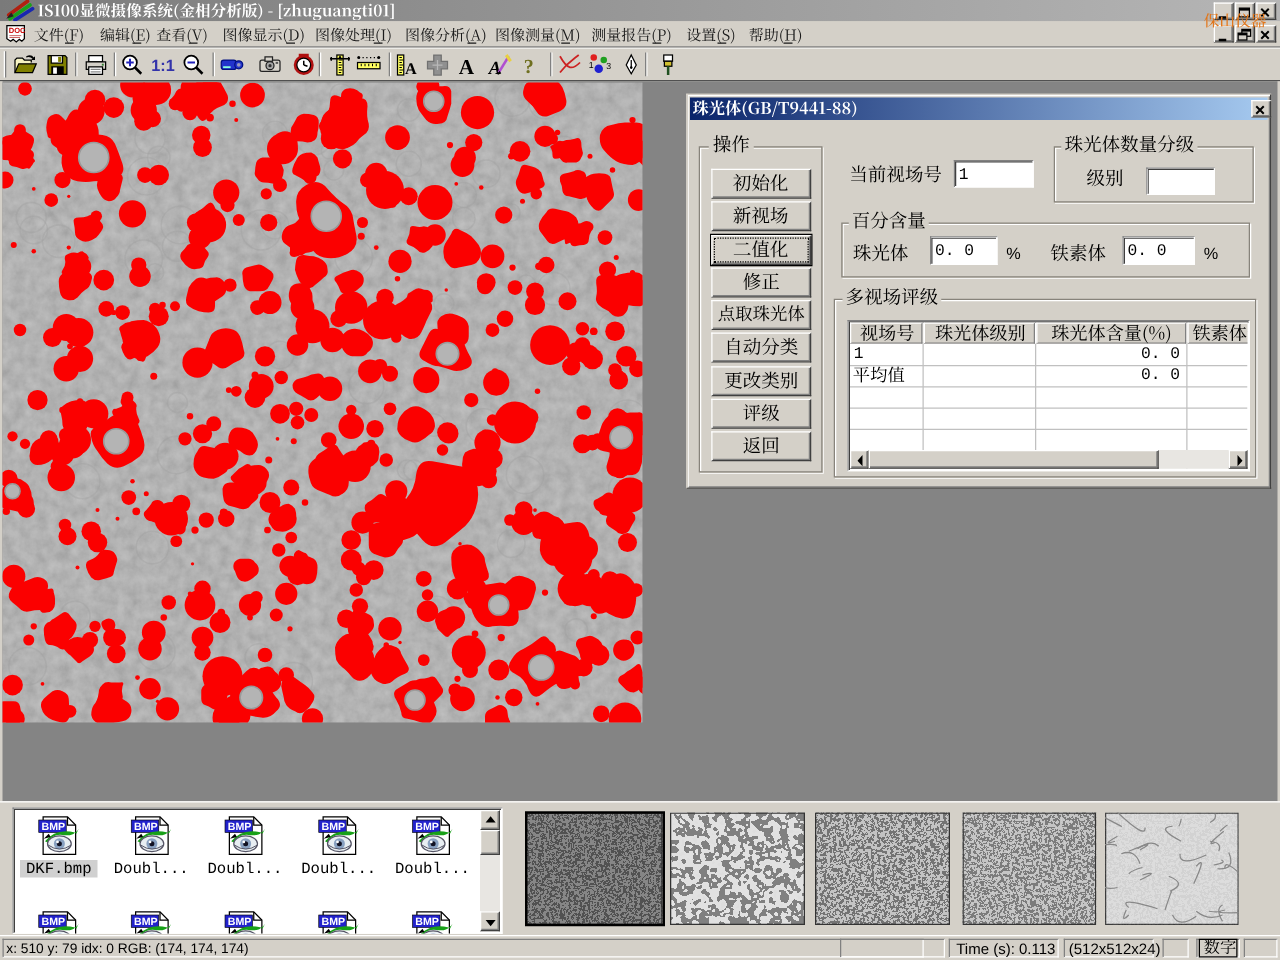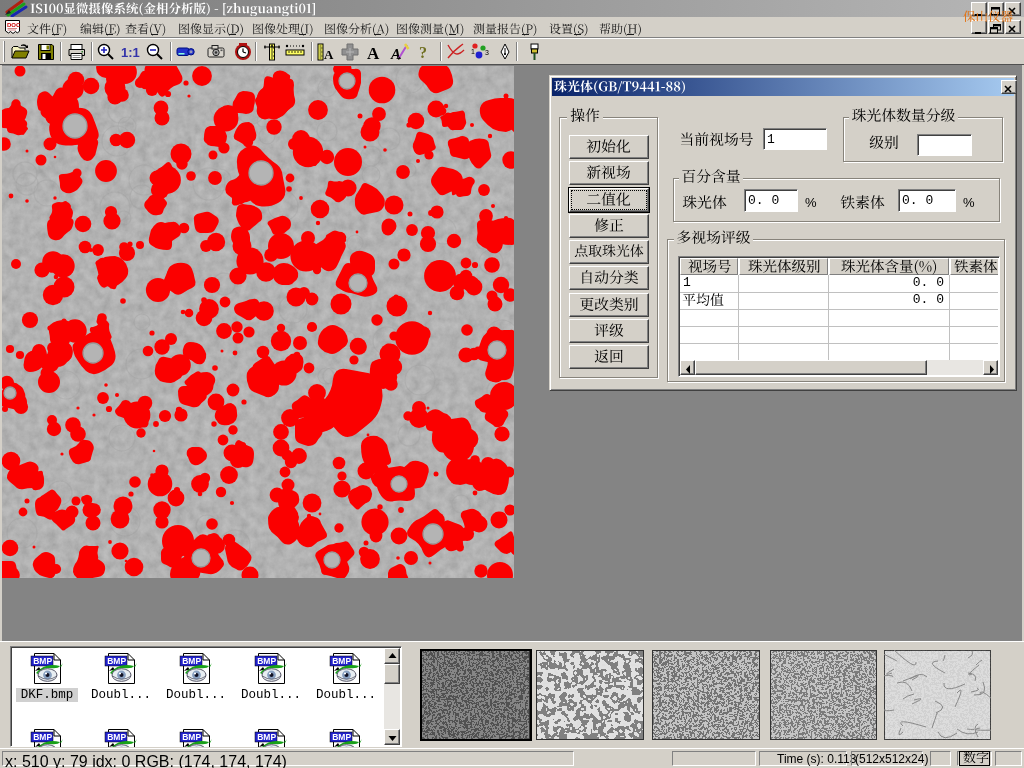--- a/index.html
+++ b/index.html
@@ -1199,23 +1199,23 @@
       <path d="M13 11 q2 1 -23 -12" stroke="#888" fill="none" stroke-width="1"></path>
       <path d="M53 64 q1 -4 -5 14" stroke="#888" fill="none" stroke-width="1"></path>
       <path d="M10 60 q-18 4 -11 -14" stroke="#888" fill="none" stroke-width="1"></path>
       <path d="M96 78 q-15 3 19 2" stroke="#888" fill="none" stroke-width="1"></path>
       <path d="M91 31 q3 -7 -7 -8" stroke="#888" fill="none" stroke-width="1"></path>
       <path d="M59 11 q1 -1 2 -6" stroke="#888" fill="none" stroke-width="1"></path>
       <path d="M9 27 q2 -3 -22 -0" stroke="#888" fill="none" stroke-width="1"></path>
       <path d="M94 74 q-6 3 -0 13" stroke="#888" fill="none" stroke-width="1"></path>
     </svg></div>
 <div class="a" style="left:0;top:748px;width:1024px;height:20px;background:#d4d0c8;border-top:1px solid #fff"></div>
-<div class="a" style="left:2px;top:751px;width:572px;height:15px;border:1px solid;border-color:#808080 #fff #fff #808080;font-size:16px;padding:1px 0 0 2px;white-space:nowrap;color:#000">x: 510 y: 79 idx: 0 RGB: (174, 174, 174)</div>
+<div class="a" style="left:2px;top:751px;width:737px;height:15px;border:1px solid;border-color:#808080 #fff #fff #808080;font-size:11px;padding:1px 0 0 2px;white-space:nowrap;color:#000">x: 510 y: 79 idx: 0 RGB: (174, 174, 174)</div>
 <div class="a" style="left:672px;top:751px;width:84px;height:15px;border:1px solid;border-color:#808080 #fff #fff #808080;font-size:12px;padding:0 3px;white-space:nowrap;color:#000"></div>
-<div class="a" style="left:759px;top:751px;width:88px;height:15px;border:1px solid;border-color:#808080 #fff #fff #808080;font-size:12px;padding:0 17px;white-space:nowrap;color:#000">Time (s): 0.113</div>
+<div class="a" style="left:759px;top:751px;width:88px;height:15px;border:1px solid;border-color:#808080 #fff #fff #808080;font-size:12px;padding:0 5px;white-space:nowrap;color:#000">Time (s): 0.113</div>
 <div class="a" style="left:851px;top:751px;width:72px;height:15px;border:1px solid;border-color:#808080 #fff #fff #808080;font-size:12px;padding:0 3px;white-space:nowrap;color:#000">(512x512x24)</div>
 <div class="a" style="left:930px;top:751px;width:21px;height:15px;border:1px solid;border-color:#808080 #fff #fff #808080;font-size:12px;padding:0 3px;white-space:nowrap;color:#000"></div>
 <div class="a" style="left:957px;top:751px;width:35px;height:15px;border:1px solid;border-color:#808080 #fff #fff #808080;font-size:12px;padding:0 3px;white-space:nowrap;color:#000"></div>
 <div class="a" style="left:963px;top:751px;"><svg width="26" height="14" viewBox="0 -11.2 26 14.0">
       <path d="M5.8 -3.8V-3.4H0.7L0.5 -3.8ZM5.3 -3.8 5.8 -4.3 6.7 -3.5Q6.5 -3.4 6.2 -3.4Q5.8 -2.2 5.1 -1.4Q4.4 -0.5 3.4 0.1Q2.3 0.7 0.8 1L0.7 0.8Q2.8 0.2 3.9 -1Q5 -2.1 5.4 -3.8ZM1.5 -2Q2.5 -1.9 3.3 -1.8Q4.1 -1.6 4.6 -1.4Q5.2 -1.2 5.5 -0.9Q5.8 -0.7 5.9 -0.5Q6 -0.2 6 -0.1Q5.9 0.1 5.8 0.1Q5.6 0.2 5.4 0.1Q5.1 -0.2 4.6 -0.5Q4.2 -0.8 3.6 -1.1Q3 -1.3 2.4 -1.5Q1.8 -1.7 1.3 -1.8ZM1.3 -1.8Q1.5 -2.1 1.8 -2.5Q2 -3 2.3 -3.5Q2.6 -4 2.8 -4.4Q3 -4.9 3.1 -5.1L4.3 -4.7Q4.3 -4.6 4.1 -4.6Q4 -4.5 3.6 -4.5L3.9 -4.7Q3.7 -4.3 3.4 -3.8Q3.1 -3.3 2.8 -2.8Q2.4 -2.2 2.1 -1.8ZM11.6 -8.7Q11.6 -8.7 11.7 -8.6Q11.8 -8.5 11.9 -8.4Q12.1 -8.3 12.3 -8.1Q12.5 -7.9 12.7 -7.8Q12.6 -7.6 12.3 -7.6H7.8V-8H10.9ZM9.5 -10.6Q9.5 -10.4 9.4 -10.3Q9.3 -10.3 9 -10.3Q8.7 -8.6 8 -7.1Q7.4 -5.5 6.6 -4.5L6.4 -4.6Q6.8 -5.4 7.1 -6.4Q7.5 -7.4 7.7 -8.6Q8 -9.7 8.1 -10.9ZM11.5 -8Q11.3 -6.3 11 -5Q10.6 -3.6 9.9 -2.5Q9.3 -1.4 8.2 -0.5Q7.1 0.3 5.5 1L5.4 0.8Q6.8 0.1 7.7 -0.8Q8.6 -1.7 9.2 -2.8Q9.8 -3.9 10.1 -5.2Q10.4 -6.5 10.5 -8ZM7.7 -7.7Q8 -5.9 8.6 -4.4Q9.2 -2.9 10.2 -1.7Q11.1 -0.5 12.6 0.3L12.6 0.4Q12.3 0.4 12.1 0.6Q11.9 0.7 11.8 1Q10.4 0.1 9.6 -1.2Q8.7 -2.4 8.3 -4Q7.8 -5.6 7.5 -7.3ZM6.6 -10Q6.5 -10 6.4 -9.9Q6.3 -9.8 6.1 -9.8Q5.8 -9.5 5.5 -9.1Q5.1 -8.7 4.8 -8.4L4.6 -8.5Q4.8 -8.9 5 -9.4Q5.3 -10 5.4 -10.5ZM1.3 -10.4Q1.8 -10.2 2.1 -9.9Q2.5 -9.6 2.6 -9.4Q2.7 -9.1 2.7 -8.9Q2.7 -8.7 2.6 -8.6Q2.5 -8.5 2.3 -8.4Q2.2 -8.4 2 -8.6Q2 -9 1.7 -9.5Q1.4 -10 1.1 -10.3ZM4 -7.6Q4.8 -7.4 5.3 -7.1Q5.7 -6.9 6 -6.6Q6.2 -6.3 6.3 -6.1Q6.4 -5.8 6.3 -5.6Q6.2 -5.5 6.1 -5.4Q5.9 -5.4 5.7 -5.5Q5.5 -5.8 5.2 -6.2Q4.9 -6.6 4.6 -6.9Q4.2 -7.3 3.9 -7.5ZM4 -8Q3.5 -7 2.6 -6.2Q1.7 -5.4 0.6 -4.8L0.5 -5.1Q1.3 -5.7 2 -6.5Q2.7 -7.3 3.1 -8.2H4ZM4.6 -10.8Q4.6 -10.6 4.5 -10.5Q4.4 -10.5 4.1 -10.4V-5.4Q4.1 -5.3 4 -5.3Q3.9 -5.2 3.8 -5.1Q3.6 -5.1 3.5 -5.1H3.3V-10.9ZM6.2 -8.9Q6.2 -8.9 6.3 -8.8Q6.5 -8.6 6.8 -8.4Q7 -8.2 7.2 -8Q7.1 -7.8 6.8 -7.8H0.7L0.6 -8.2H5.6Z M23.9 -8.9 24.4 -9.4 25.5 -8.4Q25.4 -8.4 25.3 -8.3Q25.2 -8.3 25 -8.3Q24.7 -8 24.2 -7.6Q23.8 -7.1 23.4 -6.8L23.2 -6.9Q23.4 -7.2 23.5 -7.6Q23.7 -7.9 23.8 -8.3Q23.9 -8.6 24 -8.9ZM15.2 -9.5Q15.4 -8.8 15.4 -8.3Q15.3 -7.7 15.1 -7.3Q14.9 -7 14.6 -6.8Q14.5 -6.7 14.3 -6.7Q14.1 -6.6 13.9 -6.7Q13.7 -6.7 13.7 -6.9Q13.6 -7.1 13.7 -7.3Q13.8 -7.5 14 -7.6Q14.3 -7.8 14.5 -8.1Q14.7 -8.3 14.9 -8.7Q15 -9.1 15 -9.5ZM24.3 -8.9V-8.5H15V-8.9ZM18.7 -10.9Q19.3 -10.8 19.7 -10.5Q20.1 -10.3 20.3 -10Q20.4 -9.8 20.4 -9.5Q20.4 -9.3 20.3 -9.2Q20.2 -9 20 -9Q19.8 -8.9 19.5 -9.1Q19.5 -9.6 19.2 -10Q18.9 -10.5 18.5 -10.8ZM21.6 -7 22.2 -7.5 23.2 -6.6Q23.2 -6.5 23 -6.5Q22.9 -6.5 22.7 -6.5Q22.1 -6.1 21.3 -5.7Q20.5 -5.2 19.8 -5H19.5Q19.9 -5.2 20.4 -5.6Q20.8 -5.9 21.2 -6.3Q21.6 -6.7 21.8 -7ZM20.4 -5.2Q20.3 -4.9 19.9 -4.9V-0.2Q19.9 0.1 19.8 0.4Q19.7 0.6 19.4 0.8Q19.1 0.9 18.4 1Q18.4 0.8 18.3 0.7Q18.3 0.5 18.1 0.4Q17.9 0.3 17.6 0.2Q17.3 0.1 16.8 0.1V-0.1Q16.8 -0.1 17.1 -0.1Q17.3 -0.1 17.7 -0.1Q18 -0.1 18.3 -0Q18.6 -0 18.7 -0Q18.9 -0 19 -0.1Q19.1 -0.1 19.1 -0.3V-5.3ZM24.2 -4.5Q24.2 -4.5 24.3 -4.4Q24.5 -4.3 24.6 -4.2Q24.8 -4 25 -3.9Q25.2 -3.7 25.4 -3.5Q25.4 -3.3 25.1 -3.3H13.7L13.6 -3.7H23.6ZM22.2 -7V-6.6H15.9L15.8 -7Z" fill="#000"></path>
     </svg></div>
 <div class="a" style="left:959px;top:751px;width:31px;height:15px;border:1px solid #000"></div>
 <div class="a" style="left:995px;top:751px;width:27px;height:15px;border:1px solid;border-color:#808080 #fff #fff #808080;font-size:12px;padding:0 3px;white-space:nowrap;color:#000"></div>
 <div class="a" style="left:963px;top:10px;z-index:99;"><svg width="50" height="14" viewBox="0 -10.8 50 13.5">
       <path d="M8.3 0.7Q8.3 0.8 8.2 0.8Q8.1 0.9 7.9 1Q7.7 1 7.5 1H7.3V-6.3H8.3ZM9.7 -9.7 10.2 -10.3 11.4 -9.4Q11.3 -9.3 11.2 -9.3Q11 -9.2 10.8 -9.2V-5.9Q10.8 -5.8 10.7 -5.8Q10.5 -5.7 10.3 -5.6Q10.1 -5.6 10 -5.6H9.8V-9.7ZM5.8 -5.7Q5.8 -5.7 5.7 -5.6Q5.6 -5.5 5.4 -5.4Q5.2 -5.4 5 -5.4H4.8V-9.7V-10.2L5.9 -9.7H10.4V-9.3H5.8ZM4.5 -10Q4.4 -9.9 4.3 -9.9Q4.2 -9.8 4 -9.8Q3.6 -8.6 3 -7.6Q2.5 -6.5 1.8 -5.6Q1.2 -4.7 0.5 -4.1L0.3 -4.2Q0.8 -5 1.3 -6Q1.8 -7 2.3 -8.2Q2.7 -9.3 3 -10.5ZM3.3 -7Q3.3 -6.9 3.2 -6.9Q3.1 -6.8 3 -6.8V0.7Q3 0.7 2.8 0.8Q2.7 0.9 2.5 1Q2.3 1 2.2 1H2V-6.8L2.4 -7.4ZM10.3 -6.5V-6.2H5.4V-6.5ZM8.3 -4.3Q8.7 -3.5 9.3 -2.8Q10 -2.2 10.7 -1.7Q11.5 -1.1 12.2 -0.8L12.2 -0.7Q11.9 -0.6 11.7 -0.4Q11.4 -0.2 11.3 0.2Q10.7 -0.3 10.1 -0.9Q9.4 -1.6 9 -2.4Q8.5 -3.2 8.1 -4.2ZM8 -4.1Q7.4 -2.7 6.2 -1.6Q5.1 -0.5 3.5 0.3L3.4 0.1Q4.2 -0.4 4.8 -1.1Q5.5 -1.9 6 -2.7Q6.5 -3.5 6.9 -4.3H8ZM10.8 -5.2Q10.8 -5.2 11 -5.1Q11.1 -5 11.3 -4.9Q11.5 -4.8 11.7 -4.6Q11.9 -4.4 12 -4.2Q12 -4 11.7 -4H3.6L3.5 -4.4H10.2Z M14.6 -7.3 14.9 -7.1V-0.2H15L14.6 0.3L13.4 -0.4Q13.5 -0.5 13.7 -0.6Q13.9 -0.7 14.1 -0.8L13.8 -0.3V-7.3ZM15.4 -7.5Q15.3 -7.4 15.2 -7.3Q15.1 -7.2 14.9 -7.2V-6.7H13.8V-7.5V-7.7ZM24.1 -7.5Q24.1 -7.4 24 -7.3Q23.9 -7.2 23.6 -7.2V0.7Q23.6 0.7 23.5 0.8Q23.4 0.9 23.2 1Q23 1 22.8 1H22.6V-7.7ZM19.7 -10.1Q19.7 -10 19.6 -9.9Q19.5 -9.8 19.2 -9.7V-0.3H18.2V-10.2ZM23.1 -0.6V-0.2H14.3V-0.6Z M29.7 -10Q29.7 -9.9 29.6 -9.8Q29.5 -9.8 29.2 -9.8Q28.8 -8.6 28.2 -7.5Q27.6 -6.4 26.9 -5.5Q26.2 -4.7 25.5 -4L25.3 -4.1Q25.9 -4.9 26.4 -5.9Q26.9 -6.9 27.4 -8.1Q27.8 -9.3 28.2 -10.5ZM28.5 -6.9Q28.4 -6.8 28.3 -6.8Q28.2 -6.7 28.1 -6.7V0.7Q28.1 0.7 27.9 0.8Q27.8 0.9 27.6 0.9Q27.4 1 27.2 1H27V-6.7L27.5 -7.3ZM31.4 -10.4Q32.1 -10 32.5 -9.6Q33 -9.2 33.2 -8.8Q33.3 -8.4 33.3 -8.1Q33.4 -7.8 33.2 -7.6Q33.1 -7.4 32.9 -7.4Q32.7 -7.4 32.5 -7.6Q32.4 -8 32.2 -8.5Q32 -9 31.8 -9.5Q31.5 -9.9 31.3 -10.3ZM30.1 -9.1Q30.4 -7.3 31 -5.8Q31.6 -4.4 32.5 -3.2Q33.4 -2.1 34.6 -1.3Q35.7 -0.4 37.1 0.1L37.1 0.3Q36.7 0.3 36.4 0.5Q36.1 0.6 36 1Q34.7 0.3 33.6 -0.6Q32.6 -1.5 31.8 -2.7Q31.1 -4 30.6 -5.5Q30.1 -7.1 29.8 -9ZM36.4 -9.1Q36.3 -8.9 36.2 -8.8Q36.1 -8.8 35.9 -8.8Q35.4 -6.3 34.5 -4.4Q33.6 -2.5 32.1 -1.1Q30.6 0.2 28.6 1L28.5 0.9Q31.1 -0.5 32.8 -3Q34.4 -5.6 34.8 -9.4Z M45.1 -6.8Q45.6 -6.7 46 -6.5Q46.4 -6.4 46.5 -6.2Q46.7 -6 46.7 -5.8Q46.7 -5.6 46.6 -5.5Q46.5 -5.3 46.3 -5.3Q46.2 -5.3 46 -5.4Q45.8 -5.7 45.5 -6.1Q45.2 -6.4 44.9 -6.7ZM44.7 -5.3Q45.5 -4.5 46.7 -4.1Q47.9 -3.6 49.7 -3.4L49.7 -3.3Q49.5 -3.2 49.4 -2.9Q49.2 -2.7 49.2 -2.3Q48 -2.6 47.1 -3Q46.3 -3.5 45.7 -4Q45.1 -4.5 44.6 -5.2ZM44.3 -6.3Q44.2 -6.1 43.8 -6.1Q43.3 -5.4 42.6 -4.6Q41.8 -3.9 40.6 -3.2Q39.5 -2.6 37.9 -2.2L37.8 -2.3Q39.2 -2.9 40.2 -3.6Q41.2 -4.3 41.9 -5.2Q42.5 -6 42.9 -6.8ZM48.3 -6.1Q48.3 -6.1 48.5 -6Q48.6 -5.9 48.8 -5.7Q49 -5.6 49.2 -5.4Q49.4 -5.2 49.5 -5.1Q49.5 -4.9 49.2 -4.9H38.1L38 -5.3H47.7ZM47.1 -2.9 47.6 -3.4 48.7 -2.6Q48.6 -2.5 48.5 -2.5Q48.3 -2.4 48.1 -2.3V0.5Q48.1 0.6 48 0.6Q47.9 0.7 47.7 0.8Q47.5 0.8 47.3 0.8H47.2V-2.9ZM45.2 0.7Q45.2 0.8 45.1 0.8Q45 0.9 44.8 1Q44.6 1 44.4 1H44.3V-2.9V-3.3L45.3 -2.9H47.6V-2.5H45.2ZM47.7 -0.2V0.2H44.7V-0.2ZM42.1 -2.9 42.6 -3.4 43.6 -2.6Q43.6 -2.5 43.4 -2.5Q43.3 -2.4 43.1 -2.4V0.5Q43.1 0.5 43 0.6Q42.9 0.6 42.7 0.7Q42.5 0.8 42.3 0.8H42.2V-2.9ZM40.3 0.8Q40.3 0.8 40.2 0.9Q40.1 1 39.9 1Q39.7 1.1 39.5 1.1H39.4V-2.9V-3L39.7 -3.2L40.4 -2.9H42.7V-2.5H40.3ZM42.7 -0.2V0.2H39.9V-0.2ZM47.3 -9.7 47.8 -10.3 48.9 -9.4Q48.8 -9.3 48.7 -9.3Q48.6 -9.2 48.4 -9.2V-6.6Q48.4 -6.6 48.2 -6.5Q48.1 -6.4 47.9 -6.4Q47.7 -6.3 47.6 -6.3H47.4V-9.7ZM45.3 -6.7Q45.3 -6.7 45.2 -6.6Q45.1 -6.5 44.9 -6.5Q44.7 -6.4 44.5 -6.4H44.4V-9.7V-10.1L45.4 -9.7H47.8V-9.3H45.3ZM47.9 -7.3V-6.9H44.8V-7.3ZM42 -9.7 42.5 -10.2 43.6 -9.4Q43.5 -9.4 43.4 -9.3Q43.3 -9.2 43.1 -9.2V-6.8Q43.1 -6.8 43 -6.7Q42.8 -6.6 42.6 -6.6Q42.5 -6.5 42.3 -6.5H42.2V-9.7ZM40.2 -6.3Q40.2 -6.3 40.1 -6.2Q39.9 -6.1 39.8 -6.1Q39.6 -6 39.4 -6H39.3V-9.7V-10.1L40.2 -9.7H42.6V-9.3H40.2ZM42.7 -7.3V-6.9H39.7V-7.3Z" fill="#e2761a"></path>

